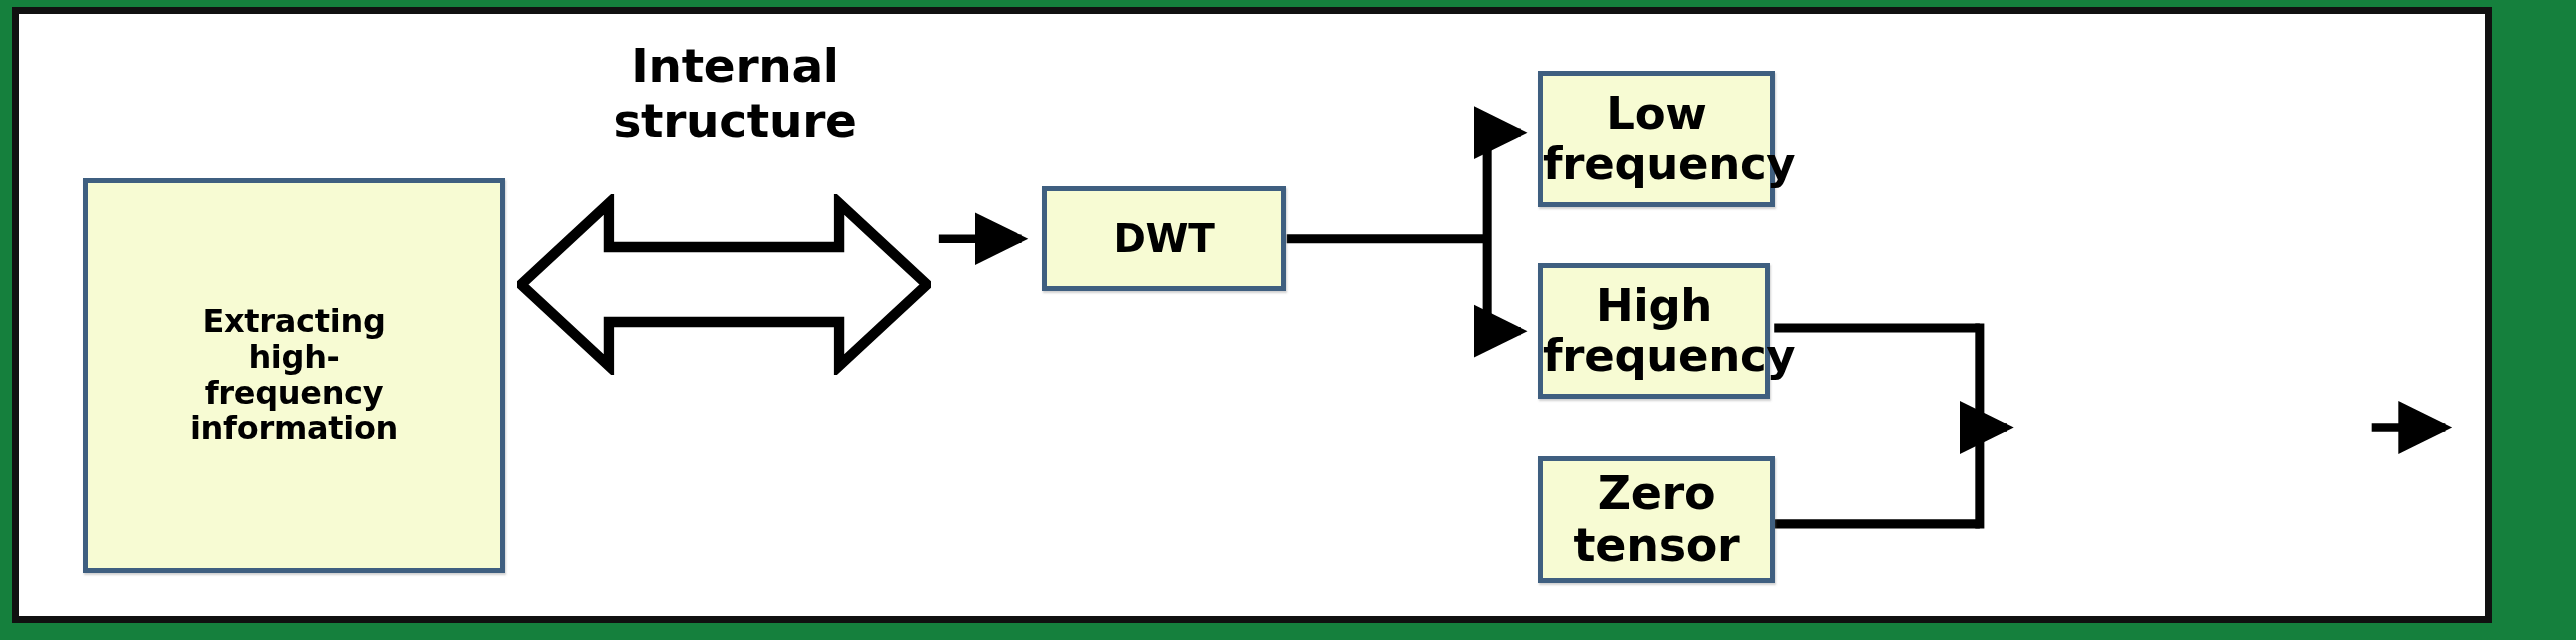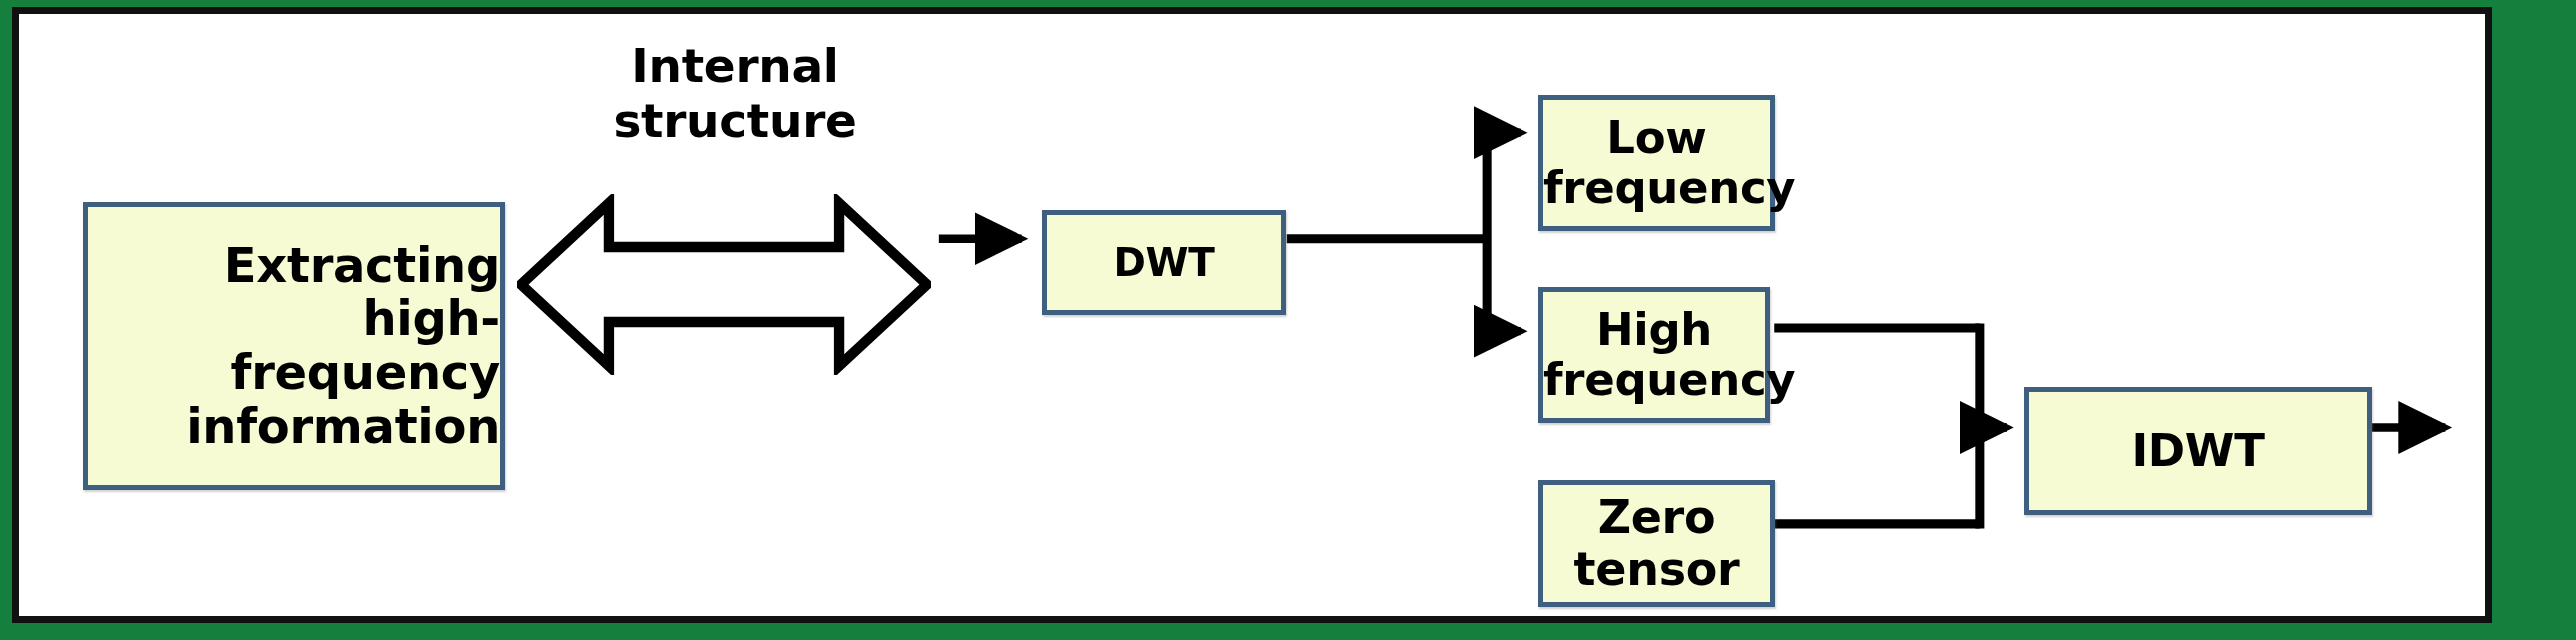--- a/index.html
+++ b/index.html
@@ -47,32 +47,30 @@
     border: 5.8px solid #3f5f80;
     display: flex;
     align-items: center;
     justify-content: center;
     text-align: center;
     color: #000000;
     font-weight: bold;
     line-height: 1.12;
     letter-spacing: -0.3px;
     box-shadow: 1.3px 1.9px 1.9px rgba(120,120,120,0.35);
-    margin-top: 24px;
   }
   .proc-box .box-label {
     display: block;
     width: 100%;
     white-space: pre-line;
   }
   #box-extract {
     left: 83px;  top: 178px;
-    width: 422px; height: 288px;
-    font-size: 48px;
-    text-align: right;
+    width: 422px; height: 395px;
+    font-size: 32px;
   }
   #box-dwt {
     left: 1042px; top: 186px;
     width: 244px; height: 105px;
     font-size: 39px;
   }
   #box-lowfreq {
     left: 1538px; top: 71px;
     width: 237px; height: 136px;
     font-size: 45px;
@@ -192,18 +190,15 @@
 
   <div class="proc-box" id="box-highfreq">
     <span class="box-label">High
 frequency</span>
   </div>
 
   <div class="proc-box" id="box-zerotensor">
     <span class="box-label">Zero tensor</span>
   </div>
 
-  <div class="proc-box" id="box-idwt">
-    <span class="box-label">IDWT</span>
-  </div>
 
 </div>
 
 
 </body></html>

